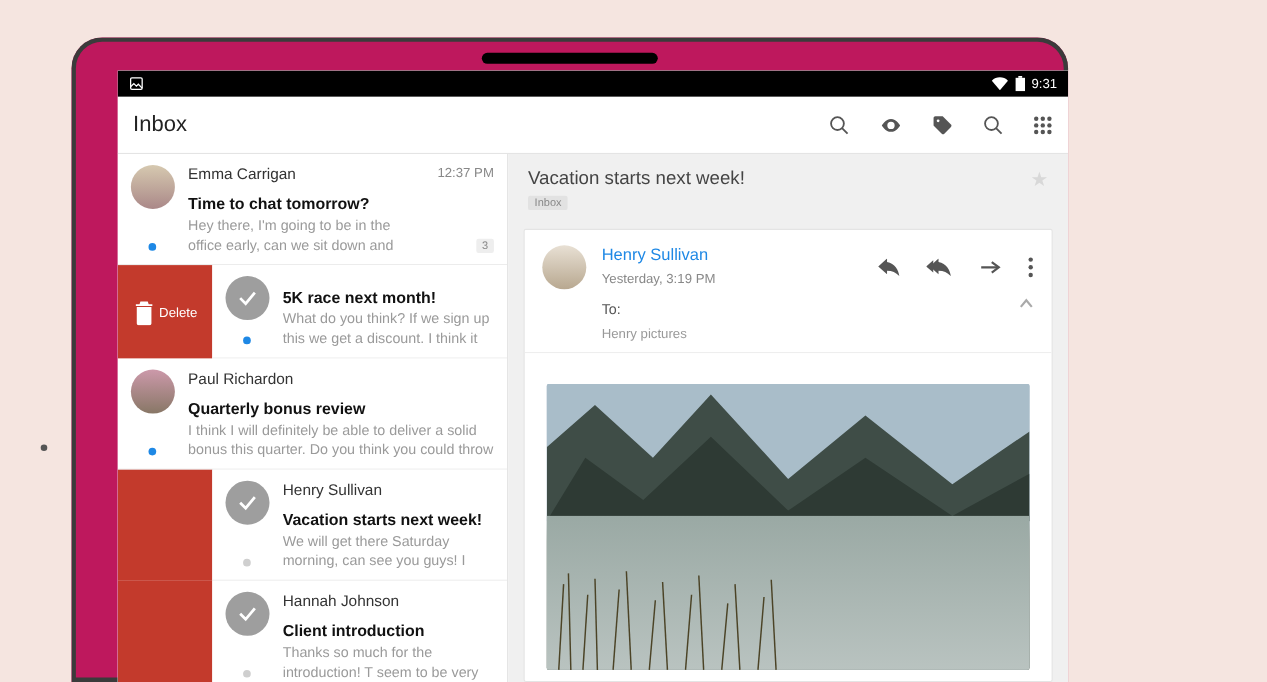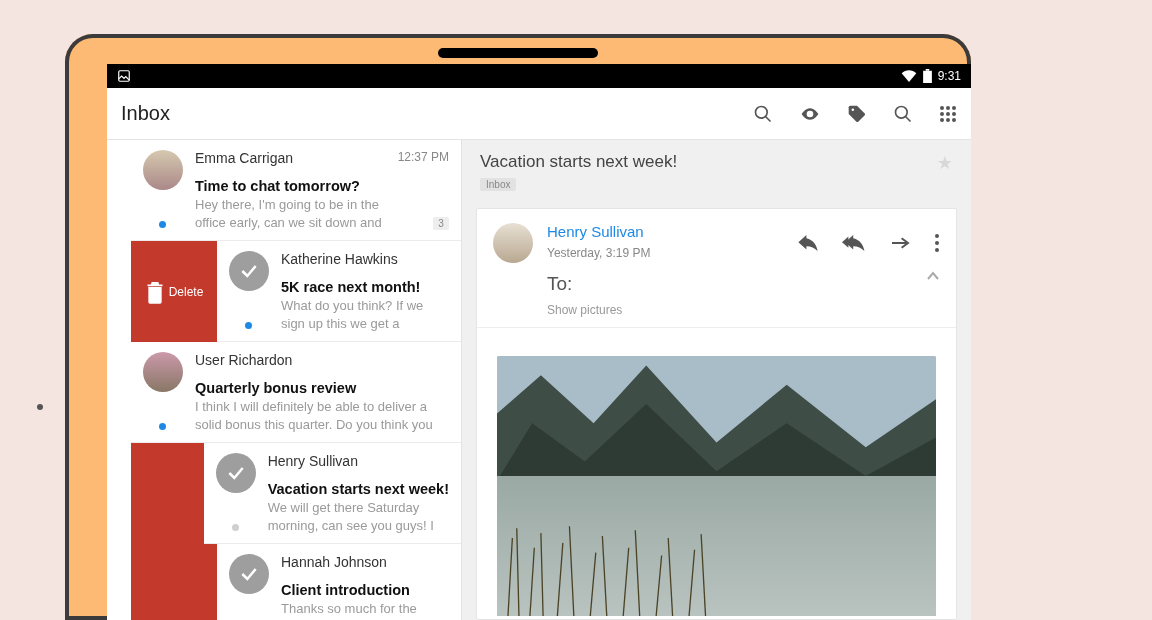--- a/index.html
+++ b/index.html
@@ -1,40 +1,40 @@
 <!DOCTYPE html>
 <html><head>
 <meta charset="utf-8">
 <style>
   * { box-sizing: border-box; margin: 0; padding: 0; }
   html, body { width: 1152px; height: 620px; overflow: hidden; font-family: 'Helvetica Neue', Arial, sans-serif; background: #f5e5e0; }
   .tablet-frame {
     position: absolute; left: 65px; top: 34px; width: 906px; height: 586px;
-    background: #fdba74; border-radius: 28px 28px 0 0;
+    background: #be185d; border-radius: 28px 28px 0 0;
     box-shadow: 0 0 0 4px #3b3b3b inset;
   }
   .tablet-camera { position:absolute; left:50%; top:14px; transform:translateX(-50%); width:160px; height:10px; background:#000; border-radius:6px; }
   .left-dot { position:absolute; left:-28px; top:370px; width:6px; height:6px; border-radius:50%; background:#555; }
   .screen {
     position:absolute; left:42px; right:0; top:30px; bottom:0;
     background:#fff; overflow:hidden;
   }
   .statusbar {
     height:24px; background:#000; color:#fff; display:flex; align-items:center;
     justify-content:space-between; padding:0 10px; font-size:12px;
   }
   .status-left, .status-right { display:flex; align-items:center; gap:6px; }
   .appbar {
     height:52px; display:flex; align-items:center; justify-content:space-between;
     padding:0 14px; border-bottom:1px solid #e4e4e4; background:#fff;
   }
   .appbar-title { font-size:20px; color:#222; font-weight:400; }
   .appbar-actions { display:flex; align-items:center; gap:26px; color:#555; }
   .content { display:flex; height:calc(100% - 76px); }
-  .list-pane { width:355px; border-right:1px solid #e3e3e3; overflow:hidden; background:#fff;padding-left:24px; }
+  .list-pane { width:355px; border-right:1px solid #e3e3e3; overflow:hidden; background:#fff; }
   .detail-pane { flex:1; background:#f0f0f0; display:flex; flex-direction:column; }
 
   .email-row-wrap { position:relative; display:flex; }
   .swipe-bg { width:86px; background:#c33a2c; color:#fff; display:flex; flex-direction:row; align-items:center; justify-content:center; font-size:12px; gap:4px; }
   .email-row {
     flex:1; display:flex; padding:10px 12px 10px 12px; border-bottom:1px solid #ececec;
     background:#fff; position:relative;
   }
   .avatar { width:40px; height:40px; border-radius:50%; background:#ccc; flex-shrink:0; margin-right:12px; display:flex; align-items:center; justify-content:center; color:#fff; }
   .avatar.check { background:#9e9e9e; }
@@ -54,21 +54,21 @@
   .label-chip { display:inline-block; font-size:10px; color:#888; background:#e2e2e2; border-radius:2px; padding:1px 6px; margin-top:6px; }
   .star { color:#d8d8d8; font-size:18px; }
 
   .message-card { background:#fff; margin:10px 14px 0 14px; border:1px solid #e4e4e4; border-radius:2px; flex:1; display:flex; flex-direction:column; overflow:hidden; }
   .msg-head { display:flex; padding:14px 16px 0 16px; }
   .msg-avatar { width:40px; height:40px; border-radius:50%; background:#ddd; margin-right:14px; flex-shrink:0; }
   .msg-meta { flex:1; }
   .msg-from { color:#1e88e5; font-size:15px; }
   .msg-date { color:#888; font-size:12px; margin-top:6px; }
   .msg-actions { display:flex; align-items:center; gap:24px; color:#555; }
-  .to-row { display:flex; padding:10px 16px 8px 70px; font-size:19px; align-items:baseline; gap:18px; position:relative; }
+  .to-row { display:flex; padding:10px 16px 8px 70px; font-size:13px; align-items:baseline; gap:18px; position:relative; }
   .to-label { color:#555; }
   .to-names { color:#888; }
   .to-email { color:#1e88e5; }
   .show-pics { padding:0 16px 10px 70px; font-size:12px; color:#999; border-bottom:1px solid #eee; }
   .msg-body { padding:16px 20px; font-size:13px; color:#222; overflow:hidden; }
 
   .photo { margin-top:12px; width:100%; height:260px; border-radius:2px; overflow:hidden; position:relative; background:linear-gradient(to bottom,#9fb4c4 0%, #bccad4 45%, #6f7d75 55%, #5a6a62 100%); }
   .mountain-back { position:absolute; left:0; right:0; top:0; height:48%; }
   .mountain-back svg { width:100%; height:100%; display:block; }
   .water { position:absolute; left:0; right:0; top:46%; bottom:0; background:linear-gradient(to bottom,#9aa9a4,#b9c3c0); }
@@ -183,36 +183,33 @@
               </svg>
             <span>Delete</span>
           </div>
           <div class="email-row">
             <div class="avatar check">
               <svg width="20" height="20" viewBox="0 0 24 24" fill="none" stroke="#fff" stroke-width="3">
                   <polyline points="4 12 10 18 20 6"></polyline>
                 </svg>
             </div>
             <div class="row-body">
-              <div class="row-top">
-                <span class="sender">Katherine Hawkins</span>
-              </div>
               <div class="subject">5K race next month!</div>
               <div class="preview">What do you think? If we sign up this we get a discount. I think it could be a lot o</div>
             </div>
             <span class="unread-dot"></span>
           </div>
         </div>
 
         <div class="email-row-wrap">
           <div class="email-row">
             <div class="avatar" style="background:linear-gradient(#c9a,#876);"></div>
             <div class="row-body">
               <div class="row-top">
-                <span class="sender">User Richardon</span>
+                <span class="sender">Paul Richardon</span>
               </div>
               <div class="subject">Quarterly bonus review</div>
               <div class="preview">I think I will definitely be able to deliver a solid bonus this quarter. Do you think you could throw</div>
             </div>
             <span class="unread-dot"></span>
           </div>
         </div>
 
         <div class="email-row-wrap">
           <div class="swipe-bg" style="width:86px"></div>
@@ -316,21 +313,21 @@
           </div>
 
           <div class="to-row">
             <span class="to-label">To:</span>
             <span style="position:absolute; right:16px; top:8px; color:#aaa">
               <svg width="14" height="10" viewBox="0 0 14 10" fill="none" stroke="#aaa" stroke-width="2">
                   <polyline points="2 8 7 2 12 8"></polyline>
                 </svg>
             </span>
           </div>
-          <div class="show-pics">Show pictures</div>
+          <div class="show-pics">Henry pictures</div>
 
           <div class="msg-body">
             <div class="photo">
               <div class="mountain-back">
                 <svg viewBox="0 0 500 130" preserveAspectRatio="none">
                   <rect width="500" height="130" fill="#a9bdc9"></rect>
                   <polygon points="0,130 0,60 50,20 110,70 170,10 250,90 330,30 420,95 500,45 500,130" fill="#3f4d47"></polygon>
                   <polygon points="0,130 40,70 100,110 170,50 250,120 330,70 420,125 500,85 500,130" fill="#2e3a34"></polygon>
                 </svg>
               </div>

